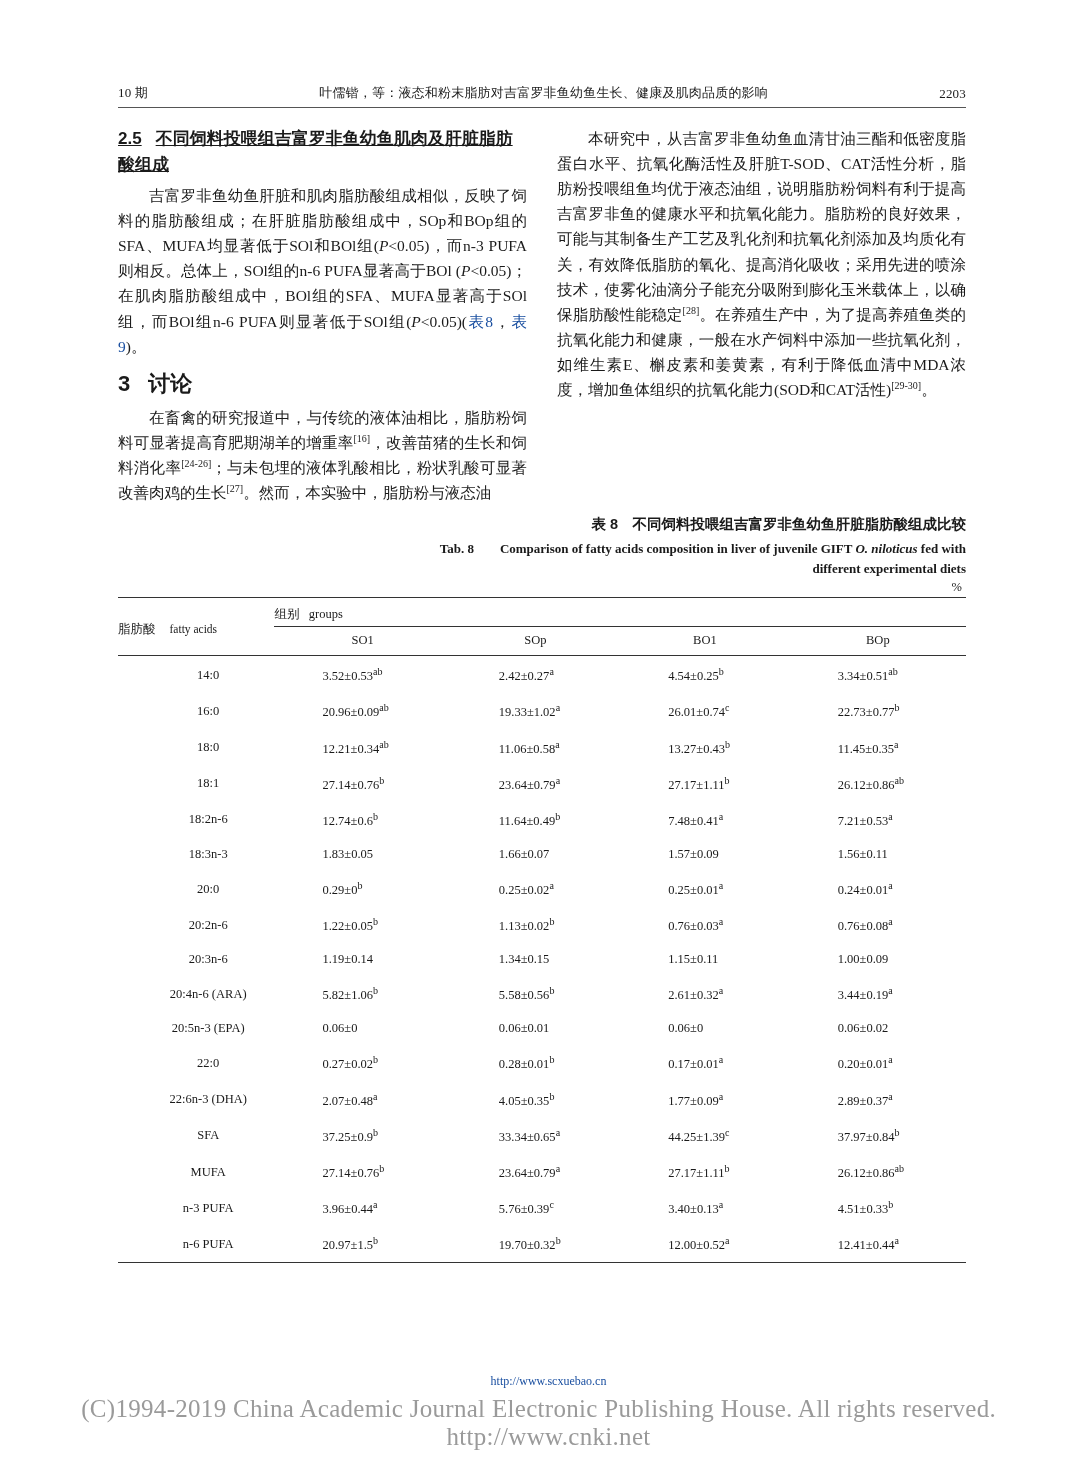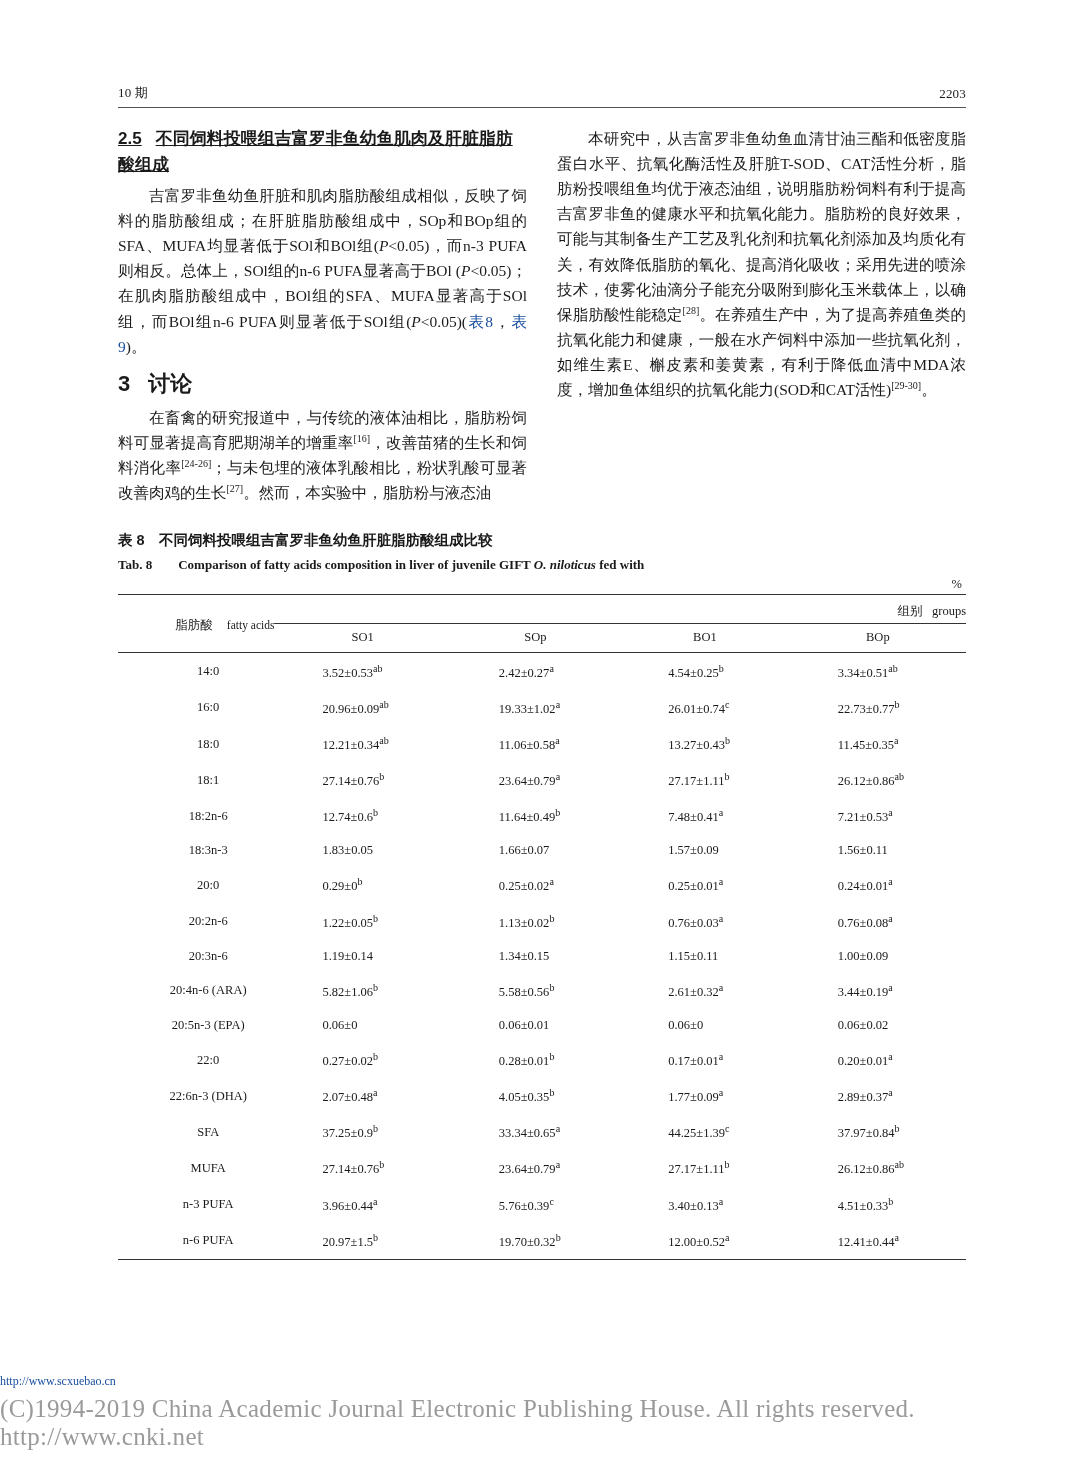--- a/index.html
+++ b/index.html
@@ -47,73 +47,75 @@
   .sup{font-size:10px;vertical-align:super;}
   .ital{font-style:italic;}
   .lnk{color:#1a4fa0;}
   h3.sec3{
     font-size:22px;font-weight:bold;margin:10px 0 6px 0;
     font-family:"Liberation Sans",sans-serif;
   }
   h3.sec3 .num{margin-right:18px;}
 
   
-  .capwrap{margin-top:24px;text-align:left;}
+  .capwrap{margin-top:8px;text-align:right;}
   .cap-cn{font-size:14.5px;font-weight:bold;font-family:"Liberation Sans",sans-serif;margin-bottom:5px;}
   .cap-en{font-size:13px;font-weight:bold;font-family:"Liberation Serif",serif;line-height:1.5;}
   .cap-en .it{font-style:italic;}
   .unit{
     text-align:right;font-size:12.5px;margin-top:2px;padding-right:4px;
   }
 
   table{
     width:100%;border-collapse:collapse;margin-top:2px;
     font-size:12.5px;
   }
   table th,table td{padding:0;}
   .rule-top td{border-top:1.4px solid #333;height:1px;padding:0;}
   .rule-bot td{border-top:1.4px solid #333;height:1px;padding:0;}
   thead .grouphdr td{
-    text-align:right;padding:7px 0 3px 0;
+    text-align:left;padding:7px 0 3px 0;
     font-size:12.5px;
   }
   thead .grouphdr td.grp{border-bottom:1px solid #333;}
   thead .colhdr td{
     text-align:center;padding:6px 0 7px 0;font-size:12.5px;
   }
   td.fa{
     text-align:center;padding-left:24px;white-space:nowrap;
   }
   tbody td{
     padding:9px 0;font-size:12.5px;vertical-align:middle;
   }
   tbody td.val{padding-left:48px;text-align:left;}
   .hdr-fa{text-align:left;padding-left:24px;}
   .hdr-fa .en{font-size:11.5px;margin-left:14px;}
 
   .footer{
-    position:absolute;left:0;right:0;bottom:22px;
+    position:absolute;left:13px;right:0;bottom:22px;
+    text-align:center;
   }
   .footer .url{
     color:#1a4fa0;font-size:12px;font-family:"Liberation Serif",serif;
     margin-bottom:6px;
   }
   .footer .copy{
     color:#9a9a9a;font-size:25px;letter-spacing:.3px;
     font-family:"Liberation Serif",serif;
   }
   .footer .copy .cnki{color:#9a9a9a;}
 </style>
 </head>
 <body>
 
 <div class="page">
 
   <div class="runhead">
     <span class="issue">10 期</span>
+    <span class="title">叶儒锴，等：液态和粉末脂肪对吉富罗非鱼幼鱼生长、健康及肌肉品质的影响</span>
     <span class="pageno">2203</span>
   </div>
 
   <div class="cols">
 
     <div class="col">
       <h2 class="sec">
         <span class="num">2.5</span><span>不同饲料投喂组吉富罗非鱼幼鱼肌肉及肝脏脂肪酸组成</span>
       </h2>
       <p class="body">
@@ -132,20 +134,21 @@
       <p class="body">
         <span>本研究中，从吉富罗非鱼幼鱼血清甘油三酯和低密度脂蛋白水平、抗氧化酶活性及肝脏T-SOD、CAT活性分析，脂肪粉投喂组鱼均优于液态油组，说明脂肪粉饲料有利于提高吉富罗非鱼的健康水平和抗氧化能力。脂肪粉的良好效果，可能与其制备生产工艺及乳化剂和抗氧化剂添加及均质化有关，有效降低脂肪的氧化、提高消化吸收；采用先进的喷涂技术，使雾化油滴分子能充分吸附到膨化玉米载体上，以确保脂肪酸性能稳定</span><span class="sup">[28]</span><span>。在养殖生产中，为了提高养殖鱼类的抗氧化能力和健康，一般在水产饲料中添加一些抗氧化剂，如维生素E、槲皮素和姜黄素，有利于降低血清中MDA浓度，增加鱼体组织的抗氧化能力(SOD和CAT活性)</span><span class="sup">[29-30]</span><span>。</span>
       </p>
     </div>
   </div>
 
   <div class="capwrap">
     <div class="cap-cn">表 8　不同饲料投喂组吉富罗非鱼幼鱼肝脏脂肪酸组成比较</div>
     <div class="cap-en">
       <span>Tab. 8　　Comparison of fatty acids composition in liver of juvenile GIFT </span><span class="it">O. niloticus</span><span> fed with</span>
+      <div>different experimental diets</div>
     </div>
   </div>
   <div class="unit">%</div>
 
   <table>
     <thead>
       <tr class="rule-top">
           <td colspan="5"></td>
         </tr>
       <tr class="grouphdr">

